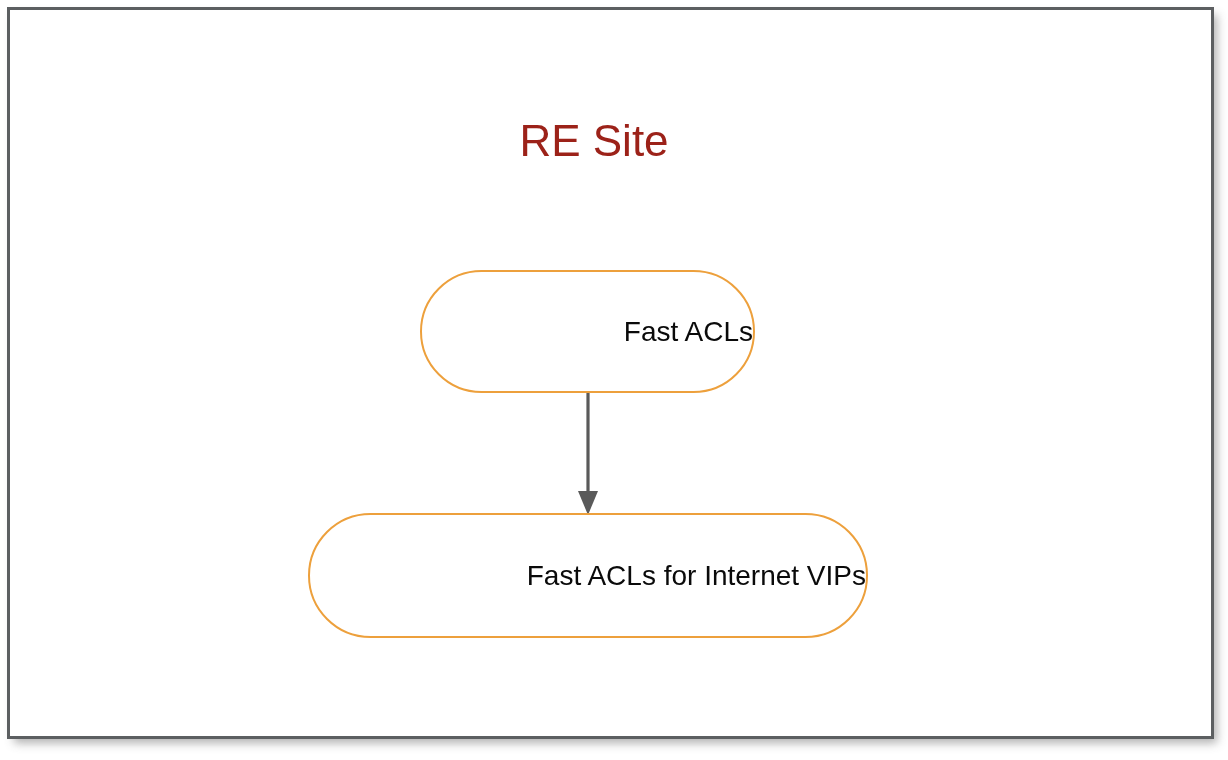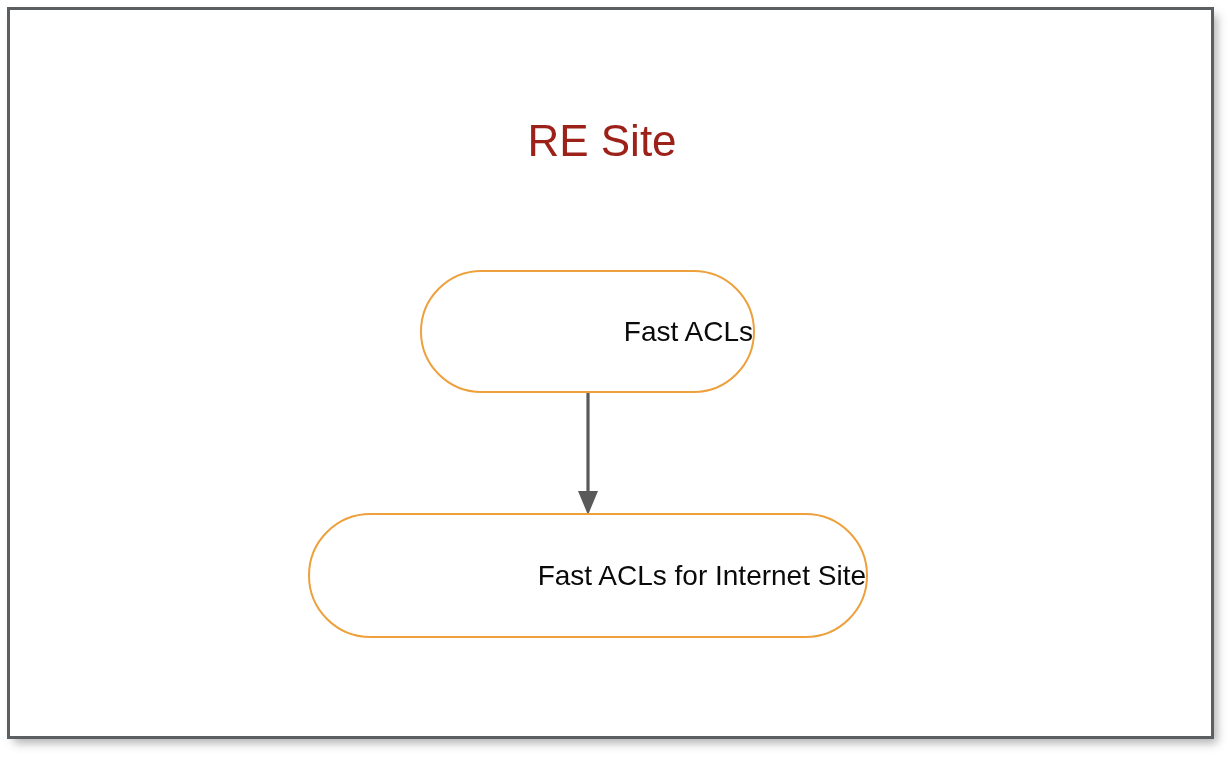--- a/index.html
+++ b/index.html
@@ -35,21 +35,21 @@
   .diagram-surface {
     position: absolute;
     inset: 0;
     background: #ffffff;
     overflow: hidden;
   }
 
   
   .diagram-title {
     position: absolute;
-    left: 12px;
+    left: 4px;
     top: 105px;
     width: 1160px;
     text-align: center;
     font-size: 44px;
     line-height: 52px;
     font-weight: 400;
     color: #9c2219;
     white-space: nowrap;
     font-family: "Liberation Sans", sans-serif;
   }
@@ -111,19 +111,19 @@
           <line x1="578" y1="383" x2="578" y2="482" stroke="#5a5a5a" stroke-width="3.2"></line>
           <polygon points="568,481 588,481 578,505" fill="#5a5a5a"></polygon>
         </g>
       </svg>
 
       <div class="node" id="node-fast-acls">
         <span class="node-label">Fast ACLs</span>
       </div>
 
       <div class="node" id="node-fast-acls-internet-vips">
-        <span class="node-label">Fast ACLs for Internet Site</span>
+        <span class="node-label">Fast ACLs for Internet VIPs</span>
       </div>
 
     </div>
   </div>
 
 </div>
 
 </body></html>

